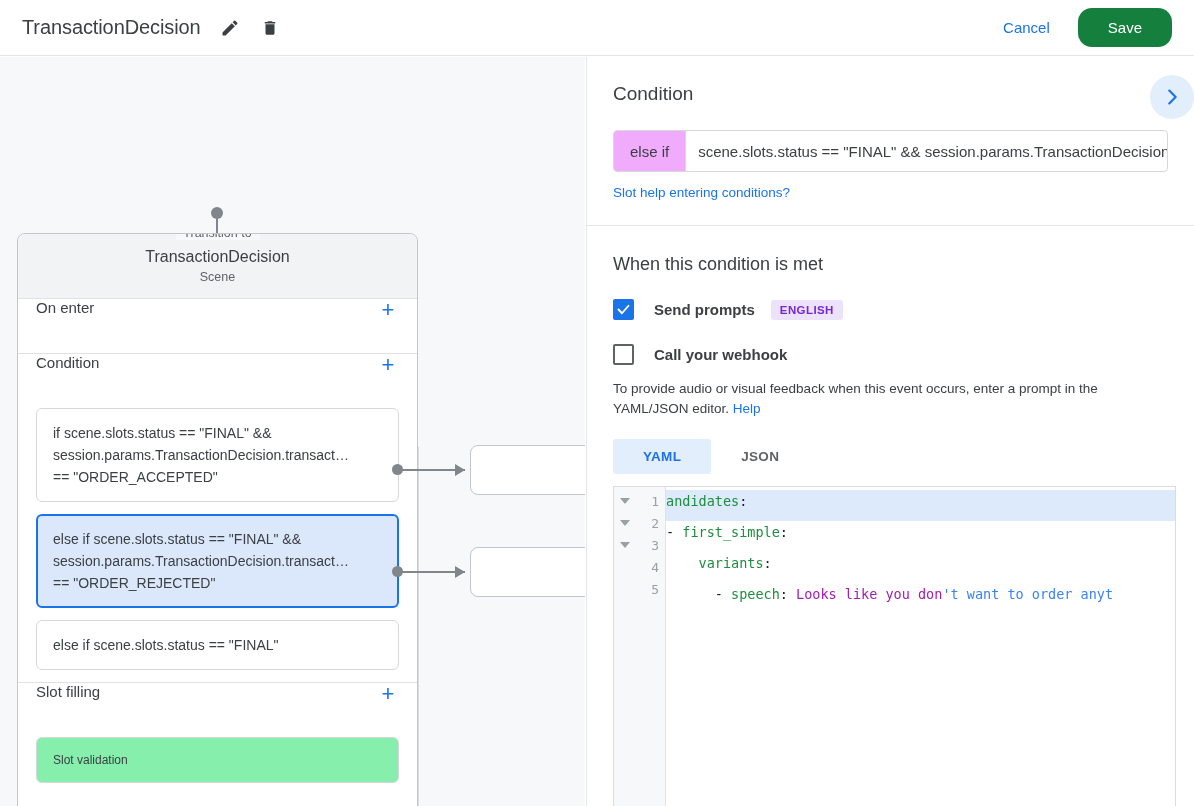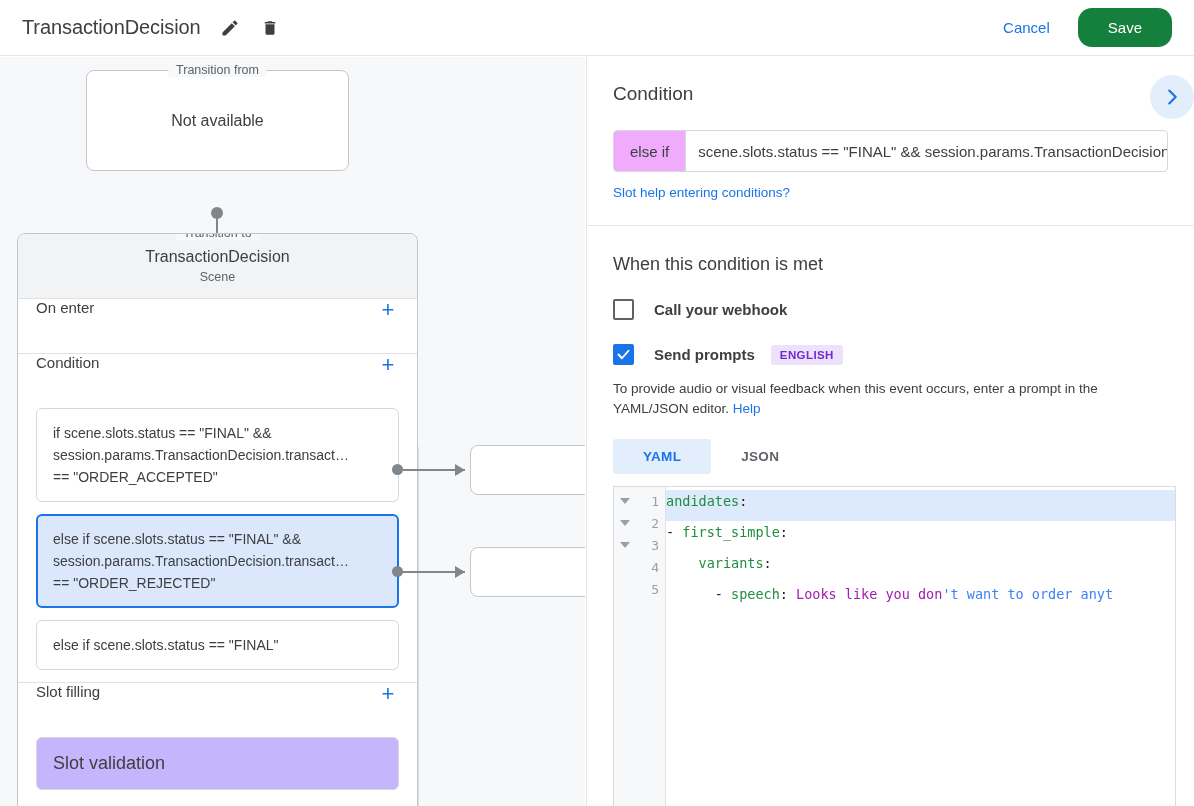--- a/index.html
+++ b/index.html
@@ -156,22 +156,22 @@
     background: #dbe8fb;
     border: 2px solid #1a73e8;
     padding: 12px 15px;
   }
   .cond-box .ln { display: block; white-space: nowrap; overflow: hidden; text-overflow: ellipsis; }
   .slot-box {
     border: 1px solid #d6d9dc;
     border-radius: 6px;
     padding: 15px 16px;
     margin-bottom: 28px;
-    font-size: 18px; color: #3c4043;
-    cursor: pointer; background:#c4b5fd;
+    font-size: 12px; color: #3c4043;
+    cursor: pointer; background:#86efac;
   }
 
   
   .stub-node {
     position: absolute;
     width: 140px; height: 50px;
     border: 1px solid #c3c7cb;
     border-radius: 8px;
     background: #ffffff;
   }
@@ -373,24 +373,20 @@
   <div class="topbar-right">
     <button class="btn-cancel">Cancel</button>
     <button class="btn-save">Save</button>
   </div>
 </div>
 
 <div class="graph-pane">
 
   <div class="vline" style="left:418px; top:390px; height:359px;"></div>
 
-  <div class="fieldset card-from">
-    <div class="fieldset-legend">Transition from</div>
-    <div class="card-from-text">Not available</div>
-  </div>
 
   <div class="conn-dot"></div>
   <div class="conn-line"></div>
   <div class="conn-arrow"></div>
 
   <div class="fieldset card-to">
     <div class="fieldset-legend">Transition to</div>
 
     <div class="head">
       <div class="title">TransactionDecision</div>
@@ -466,32 +462,32 @@
 
     <a class="help-link">Slot help entering conditions?</a>
   </div>
 
   <div class="rp-divider"></div>
 
   <div class="rp-section">
     <div class="rp-h2">When this condition is met</div>
 
     <div class="chk-row">
-      <div class="chk"></div>
-      <div class="chk-label">Call your webhook</div>
-    </div>
-
-    <div class="chk-row">
       <div class="chk checked">
         <svg width="15" height="15" viewBox="0 0 24 24" fill="none" stroke="#ffffff" stroke-width="3" stroke-linecap="round" stroke-linejoin="round">
           <polyline points="4 12 9.5 18 20 6"></polyline>
         </svg>
       </div>
       <div class="chk-label">Send prompts</div>
       <div class="lang-badge">ENGLISH</div>
+    </div>
+
+    <div class="chk-row">
+      <div class="chk"></div>
+      <div class="chk-label">Call your webhook</div>
     </div>
 
     <div class="rp-desc">
       <span>To provide audio or visual feedback when this event occurs, enter a prompt in the YAML/JSON editor. </span><a>Help</a>
     </div>
 
     <div class="tabs">
       <div class="tab active">YAML</div>
       <div class="tab">JSON</div>
     </div>

